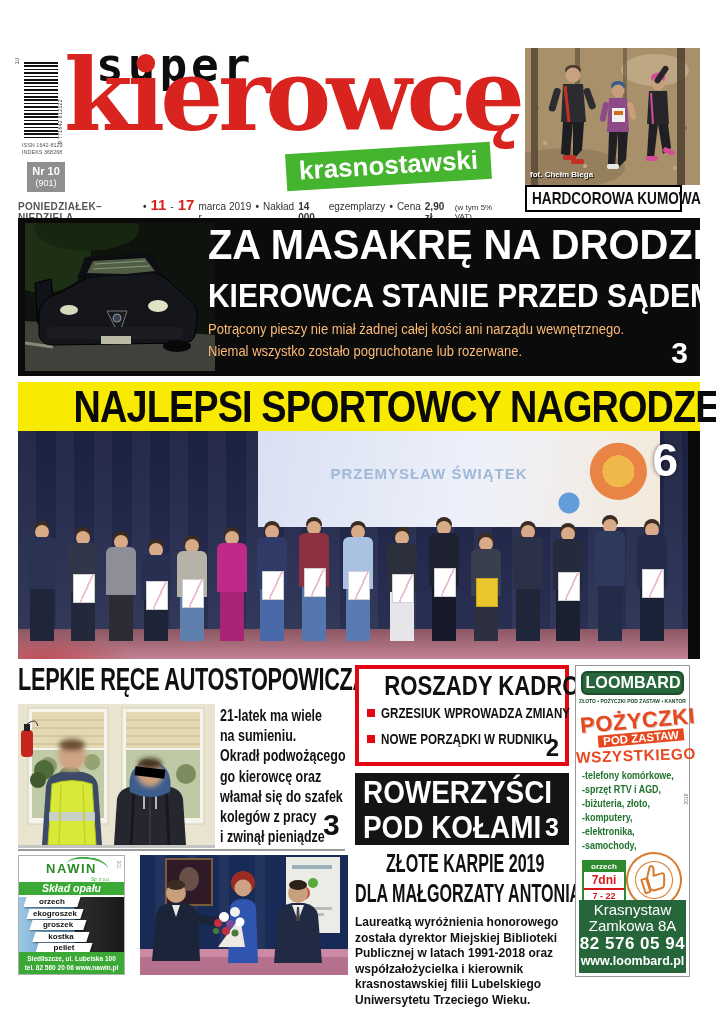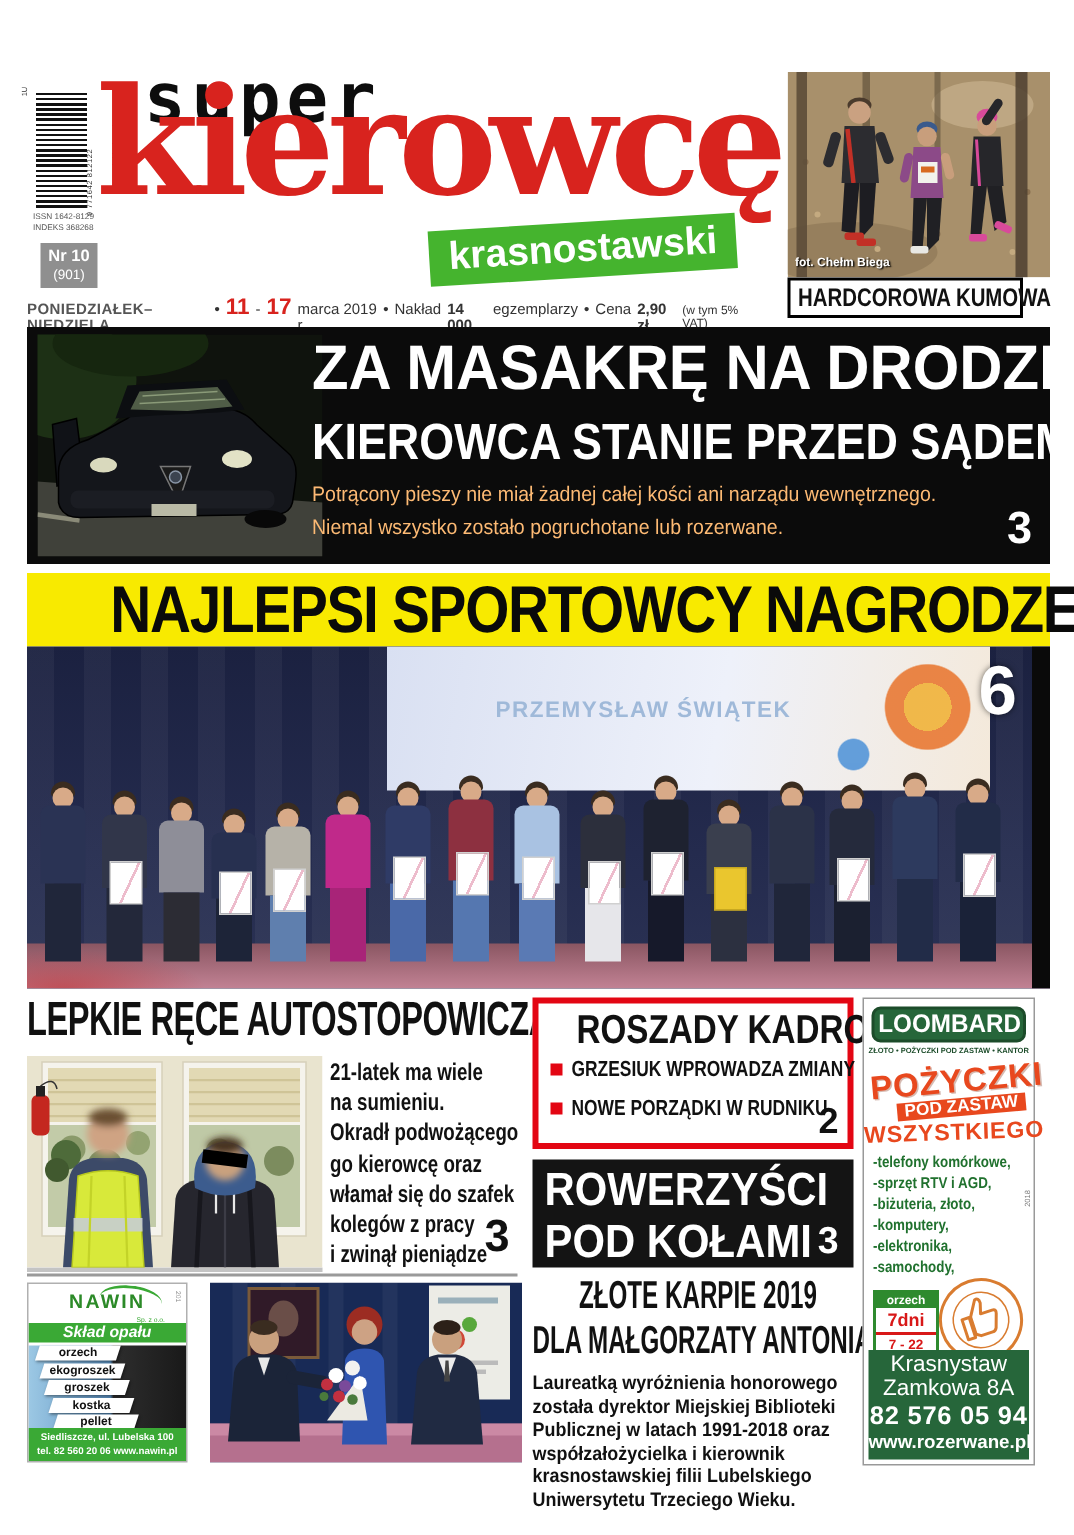--- a/index.html
+++ b/index.html
@@ -587,17 +587,17 @@
     </div>
     <div class="loom-stamp">
       <svg width="48" height="48" viewBox="0 0 48 48" style="position:absolute;left:0;top:0">
         <path d="M20 34 V22 l6 -10 q3 -1 3 3 l-2 7 h8 q3 0 2 3 l-3 9 q-1 2 -3 2 h-8 Z M14 22 h5 v14 h-5 Z" fill="none" stroke="#d97c30" stroke-width="2" stroke-linejoin="round"></path>
       </svg>
     </div>
     <div class="loom-foot">
       <div class="lf-city">Krasnystaw</div>
       <div class="lf-street">Zamkowa 8A</div>
       <div class="lf-phone">82 576 05 94</div>
-      <div class="lf-www">www.rozerwane.pl</div>
+      <div class="lf-www">www.loombard.pl</div>
     </div>
   </div>
 
 </div>
 
 </body></html>

